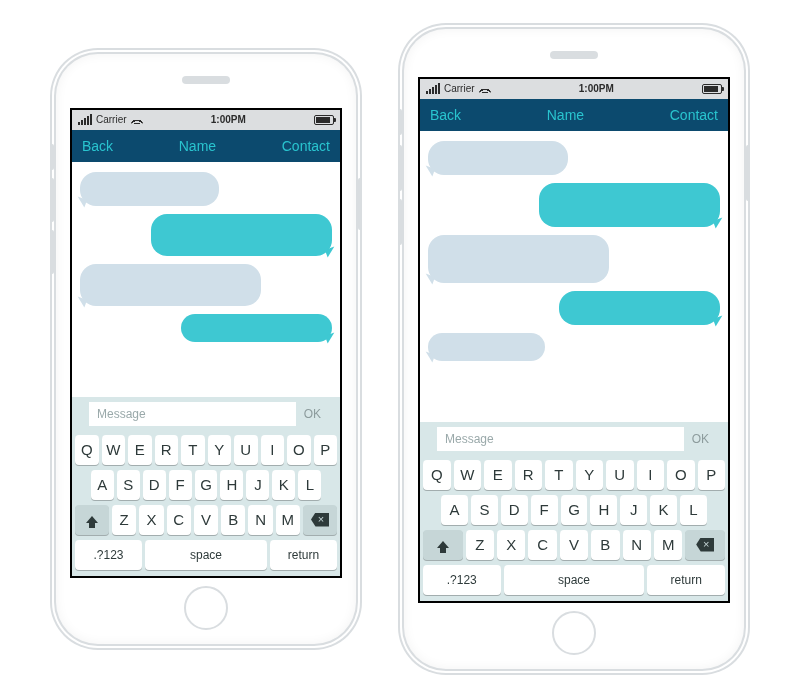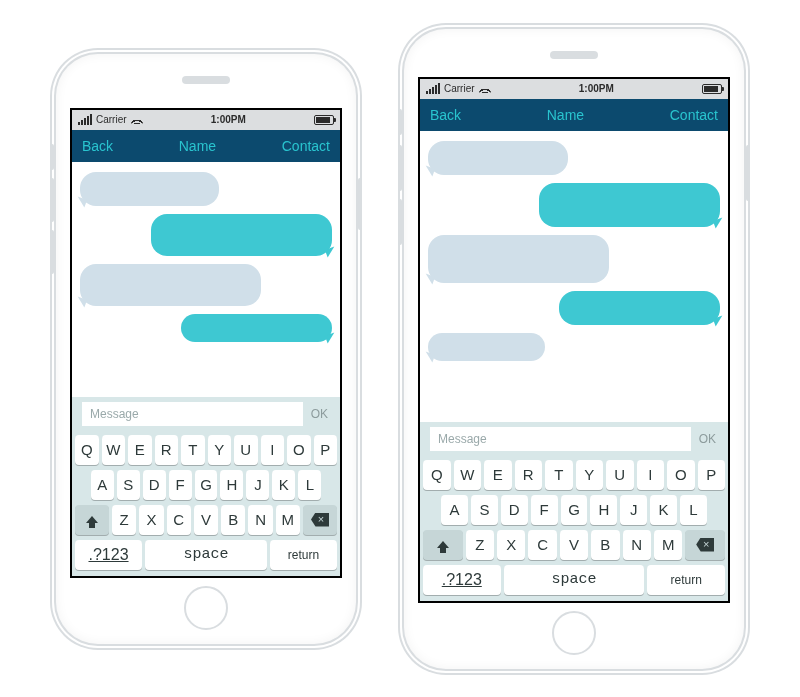--- a/index.html
+++ b/index.html
@@ -163,21 +163,21 @@
     border-bottom:8px solid transparent;
     transform:rotate(-20deg);
   }
 
   
   .compose {
     height:34px;
     background:#d8e7e8;
     display:flex;
     align-items:center;
-    padding:0 10px;
+    padding:0 17px;
     gap:6px;
   }
   .compose input {
     flex:1;
     height:24px;
     border:none;
     background:#ffffff;
     padding:0 8px;
     font-size:12px;
     color:#333;
@@ -208,22 +208,22 @@
     color:#2e3a3a;
     display:flex;
     align-items:center;
     justify-content:center;
     height:30px;
     cursor:pointer;
     user-select:none;
   }
   .key.letter { flex:1; min-width:0; }
   .key.shift, .key.backspace { flex:1.4; background:#c6d6d7; }
-  .key.mode   { flex:2.2; font-size:16px;text-decoration:underline; }
-  .key.space  { flex:4;   font-size:15px;font-family:Liberation Mono, monospace; }
+  .key.mode   { flex:2.2; font-size:12px; }
+  .key.space  { flex:4;   font-size:12px; }
   .key.return { flex:2.2; font-size:12px; }
 
   .shift-icon {
     width:0; height:0;
     border-left:6px solid transparent;
     border-right:6px solid transparent;
     border-bottom:7px solid #2e3a3a;
     position:relative;
   }
   .shift-icon::after{

